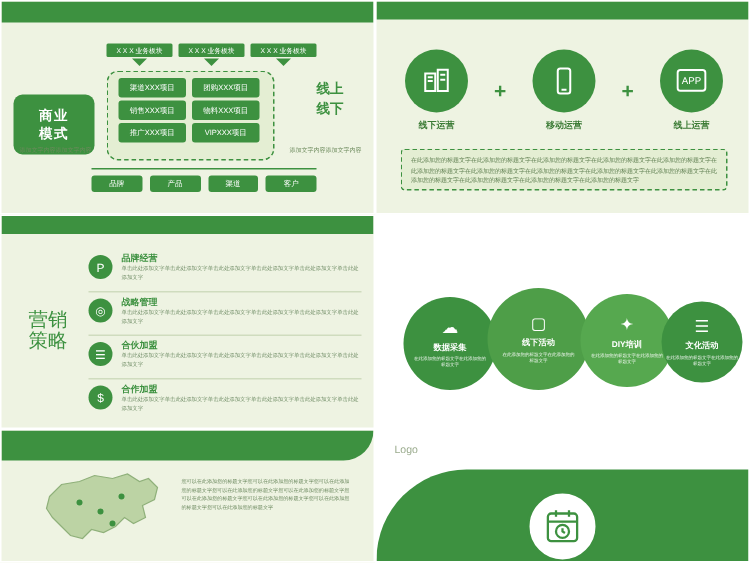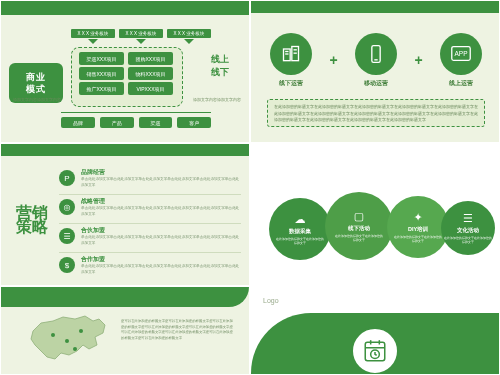--- a/index.html
+++ b/index.html
@@ -100,21 +100,21 @@
     border:1px dashed #3d9140;border-radius:3px;background:#e4eed3;
     font-size:4px;color:#5f7f51;line-height:6.5px;padding:4px 6px;box-sizing:border-box;
   }
 
   
   .s3 .topbar{
     position:absolute;left:0;top:0;width:100%;height:12px;background:#3d9140;
   }
   .s3 .bigtitle{
     position:absolute;left:8px;top:62px;width:46px;
-    font-size:16px;font-weight:bold;color:#3d9140;line-height:14px;text-align:center;
+    font-size:13px;font-weight:normal;color:#3d9140;line-height:14px;text-align:center;
   }
   .s3 .item{
     position:absolute;left:58px;width:182px;height:24px;
   }
   .s3 .idot{
     position:absolute;left:0;top:2px;width:16px;height:16px;border-radius:50%;
     background:#3d9140;color:#fff;font-size:8px;
     display:flex;align-items:center;justify-content:center;
   }
   .s3 .ih{

